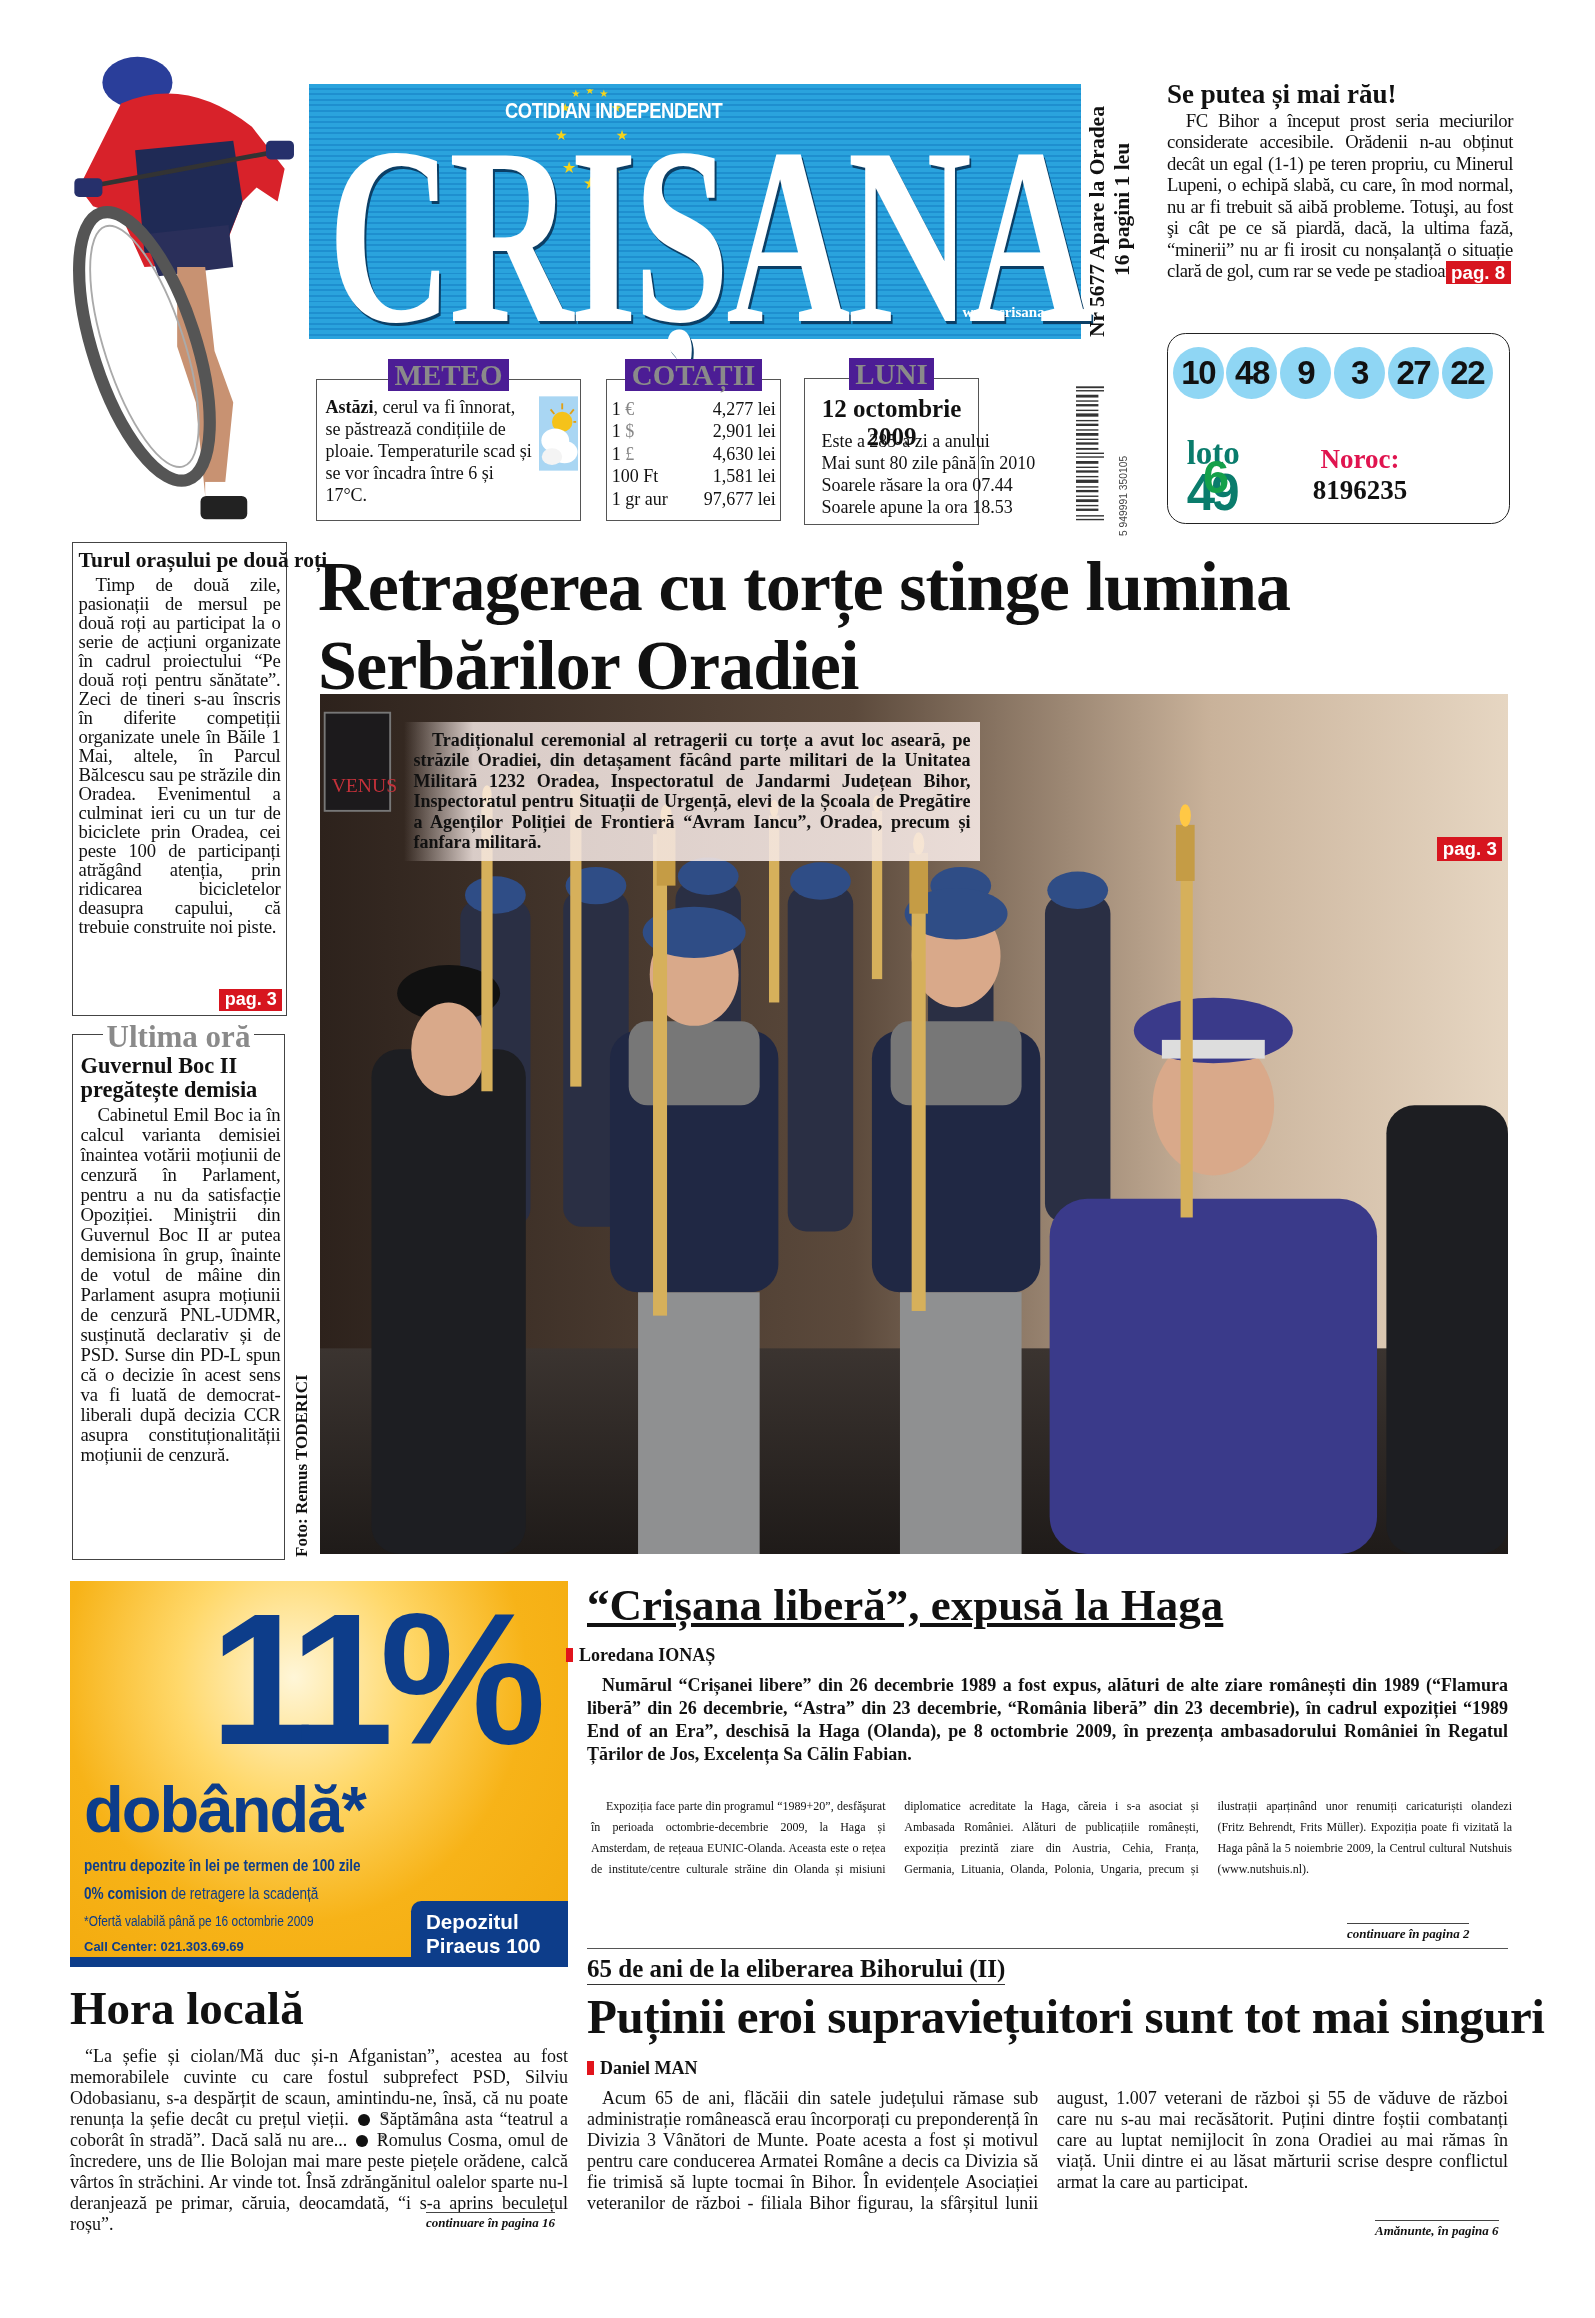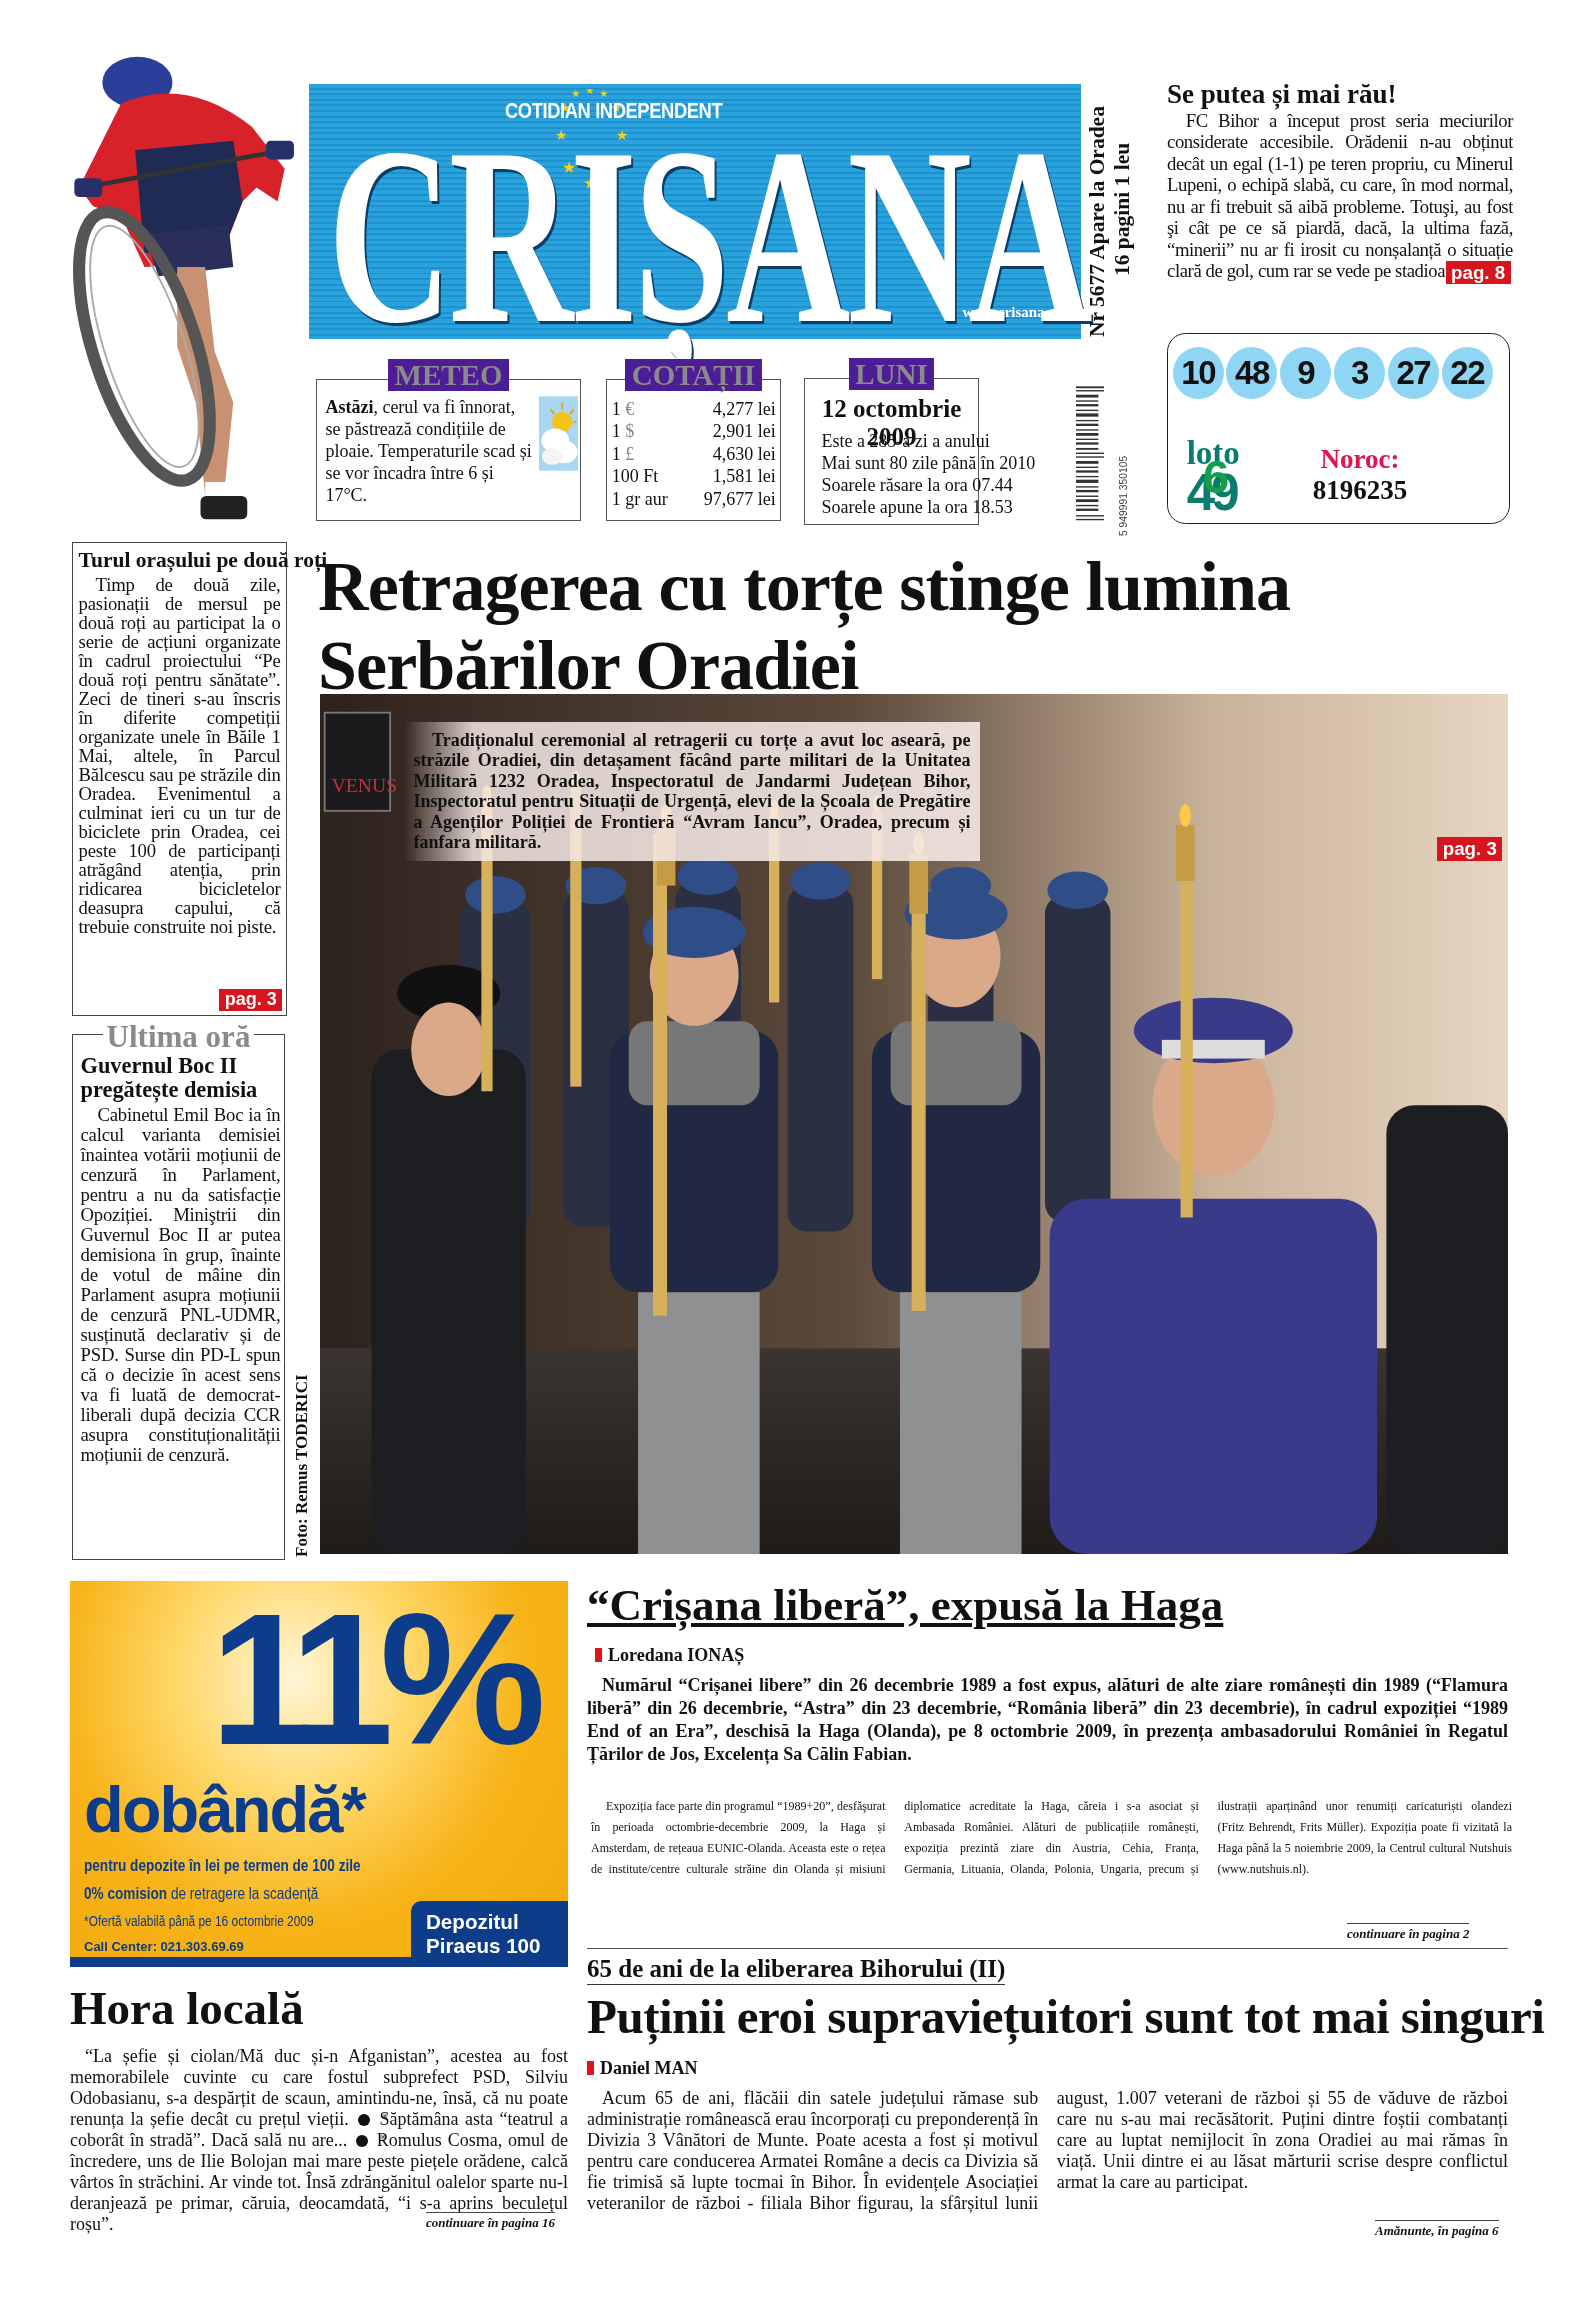--- a/index.html
+++ b/index.html
@@ -90,21 +90,21 @@
   #ad .l2 b { font-weight:bold; }
   #ad .l3 { position:absolute; left:14px; top:332px; font-family:"Liberation Sans",sans-serif; font-size:14px; color:#0d3d8a; white-space:nowrap; transform:scaleX(0.85); transform-origin:left; }
   #ad .contact { position:absolute; left:14px; top:358px; font-family:"Liberation Sans",sans-serif; font-weight:bold; font-size:13px; line-height:16px; color:#0d3d8a; }
   #ad .dep { position:absolute; right:0; top:320px; width:157px; height:70px; background:#0d3d8a; color:#fff; border-radius:10.3px 0 0 10.3px; font-family:"Liberation Sans",sans-serif; font-weight:bold; font-size:20.6px; line-height:23.4px; padding:9.4px 0 0 15px; box-sizing:border-box; }
   #ad .bar { position:absolute; left:0; right:0; bottom:0; height:10.3px; background:#0d3d8a; }
 
   
   #haga-title { left:587px; top:1581px; margin:0; font-size:45px; font-weight:bold; line-height:1.1;text-decoration:underline; }
   .byline { font-size:18px; font-weight:bold; }
   .byline .sq { display:inline-block; width:6.5px; height:14px; background:#e1141c; margin-right:6.5px; vertical-align:-1.4px; }
-  #haga-byline { left:595px; top:1645px; }
+  #haga-byline { left:566px; top:1645px; }
   #haga-lead { left:587px; top:1674px; width:921px; margin:0; font-size:18px; line-height:23px; font-weight:bold; text-align:justify; text-indent:15px; }
   .cols3 { left:587px; top:1792px; width:921px; column-count:3; column-gap:18.7px; font-size:12px; line-height:21px; text-align:justify; margin:4px; }
   .cols3 p { margin:0; text-indent:15px; }
   #haga-cont { left:1347px; top:1923px; border-top:0.9px solid #444; padding-top:1.9px; font-size:13px; font-style:italic; font-weight:bold; }
   #rule1 { left:587px; top:1948px; width:921px; height:0; border-top:1.4px solid #555; }
 
   
   #eroi-kicker { left:587px; top:1955px; font-size:25px; font-weight:bold; border-bottom:0.9px solid #333; padding-bottom:0.9px; }
   #eroi-title { left:587px; top:1990px; margin:0; font-size:49px; font-weight:bold; line-height:1.1; letter-spacing:-0.5px; }
   #eroi-byline { left:587px; top:2058px; }

